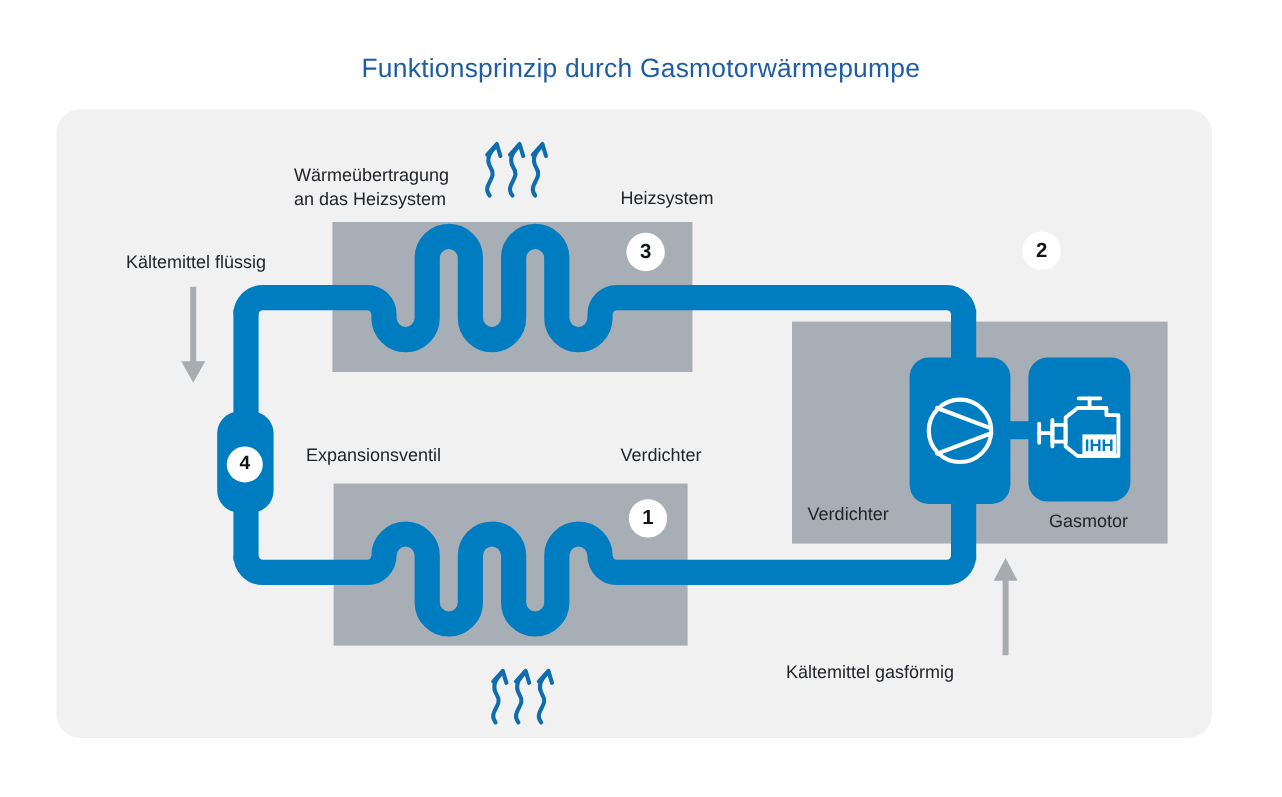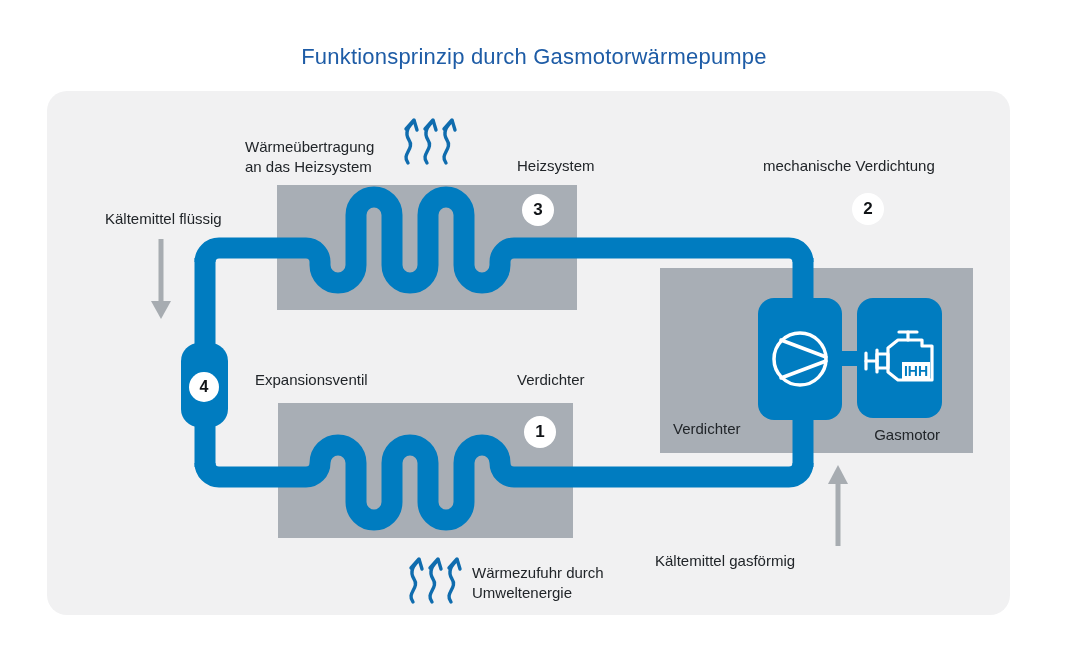--- a/index.html
+++ b/index.html
@@ -103,28 +103,25 @@
     <g transform="translate(407,558)">
       <use href="#squig" x="0" y="0"></use>
       <use href="#squig" x="19" y="0"></use>
       <use href="#squig" x="38" y="0"></use>
     </g>
   </svg>
 
   <div class="lbl" style="left:245px;top:121px;margin-top:16px;">Wärmeübertragung
 an das Heizsystem</div>
   <div class="lbl" style="left:517px;top:156px;">Heizsystem</div>
-  <div class="lbl" style="left:763px;top:156px;">mechanische Verdichtung</div>
   <div class="lbl" style="left:105px;top:209px;">Kältemittel flüssig</div>
   <div class="lbl" style="left:255px;top:370px;">Expansionsventil</div>
   <div class="lbl" style="left:517px;top:370px;">Verdichter</div>
   <div class="lbl" style="left:673px;top:371px;margin-top:48px;">Verdichter</div>
   <div class="lbl center" style="left:860px;top:425px;width:80px;">Gasmotor</div>
   <div class="lbl" style="left:655px;top:509px;margin-top:42px;">Kältemittel gasförmig</div>
-  <div class="lbl" style="left:472px;top:563px;">Wärmezufuhr durch
-Umweltenergie</div>
 
   <div class="step" style="left:524px;top:416px;">1</div>
   <div class="step" style="left:852px;top:193px;">2</div>
   <div class="step" style="left:522px;top:194px;">3</div>
   <div class="step sm" style="left:189px;top:372px;">4</div>
 
 </div>
 
 </body></html>

